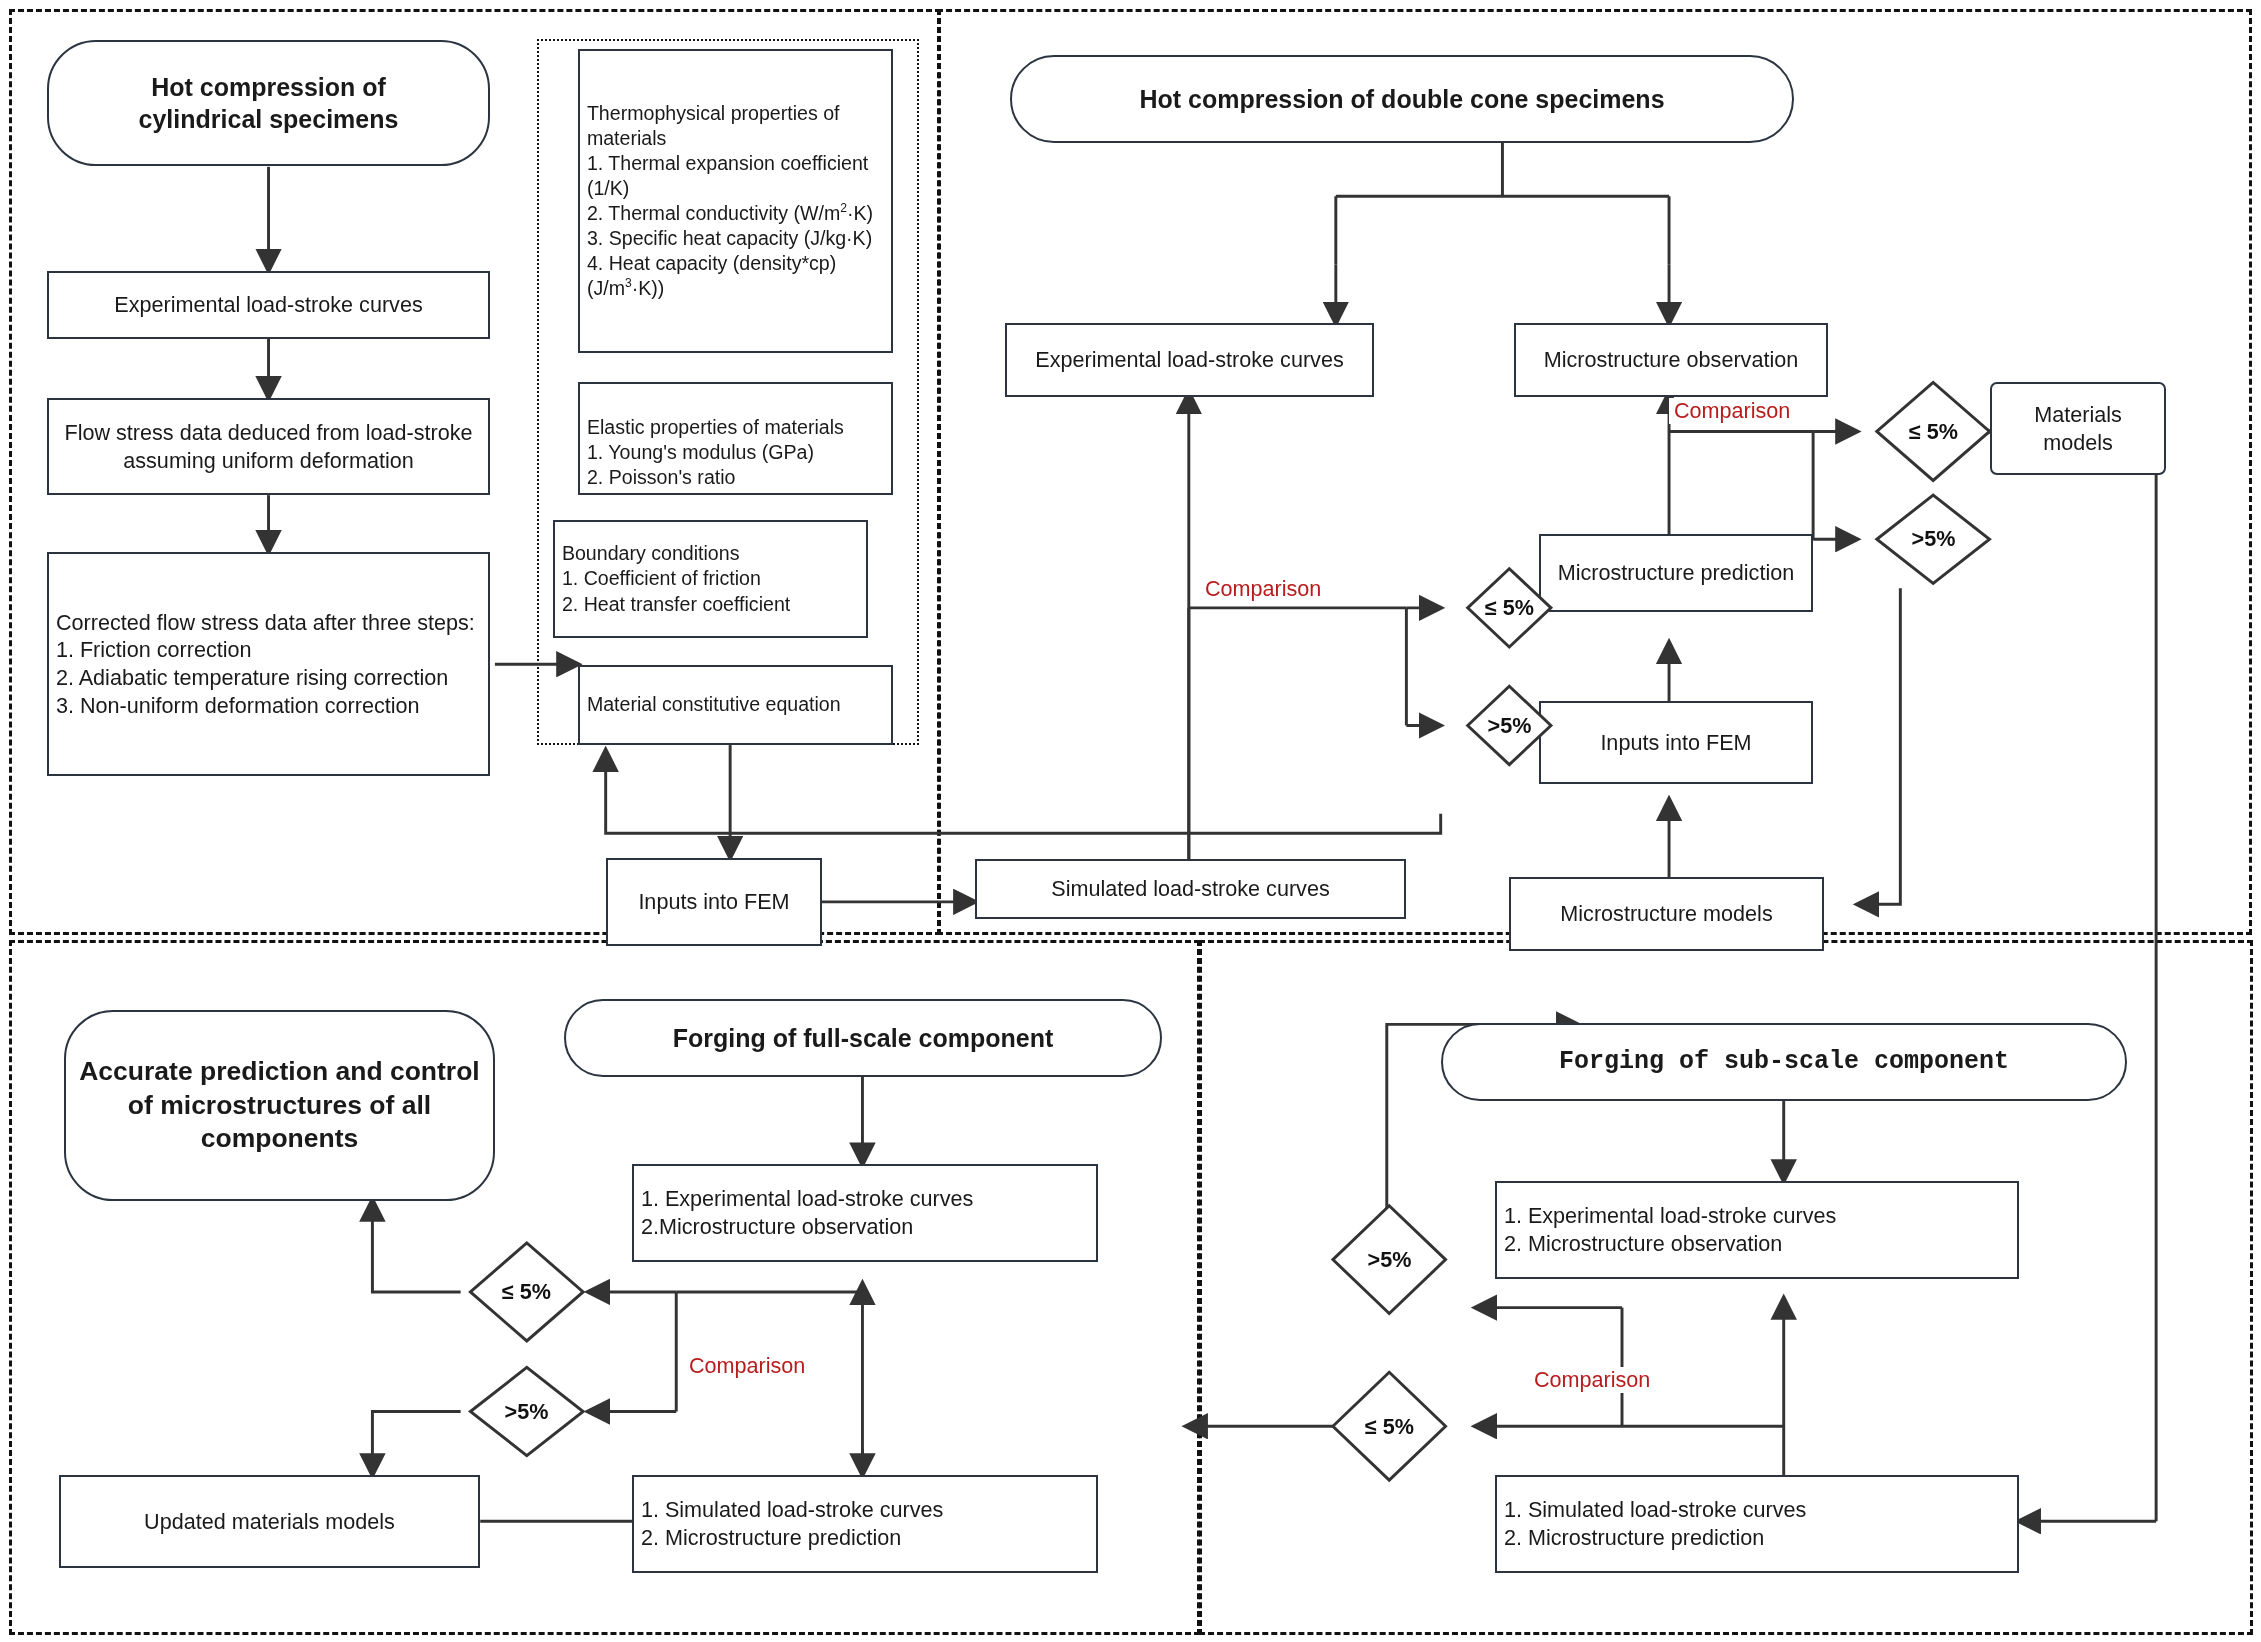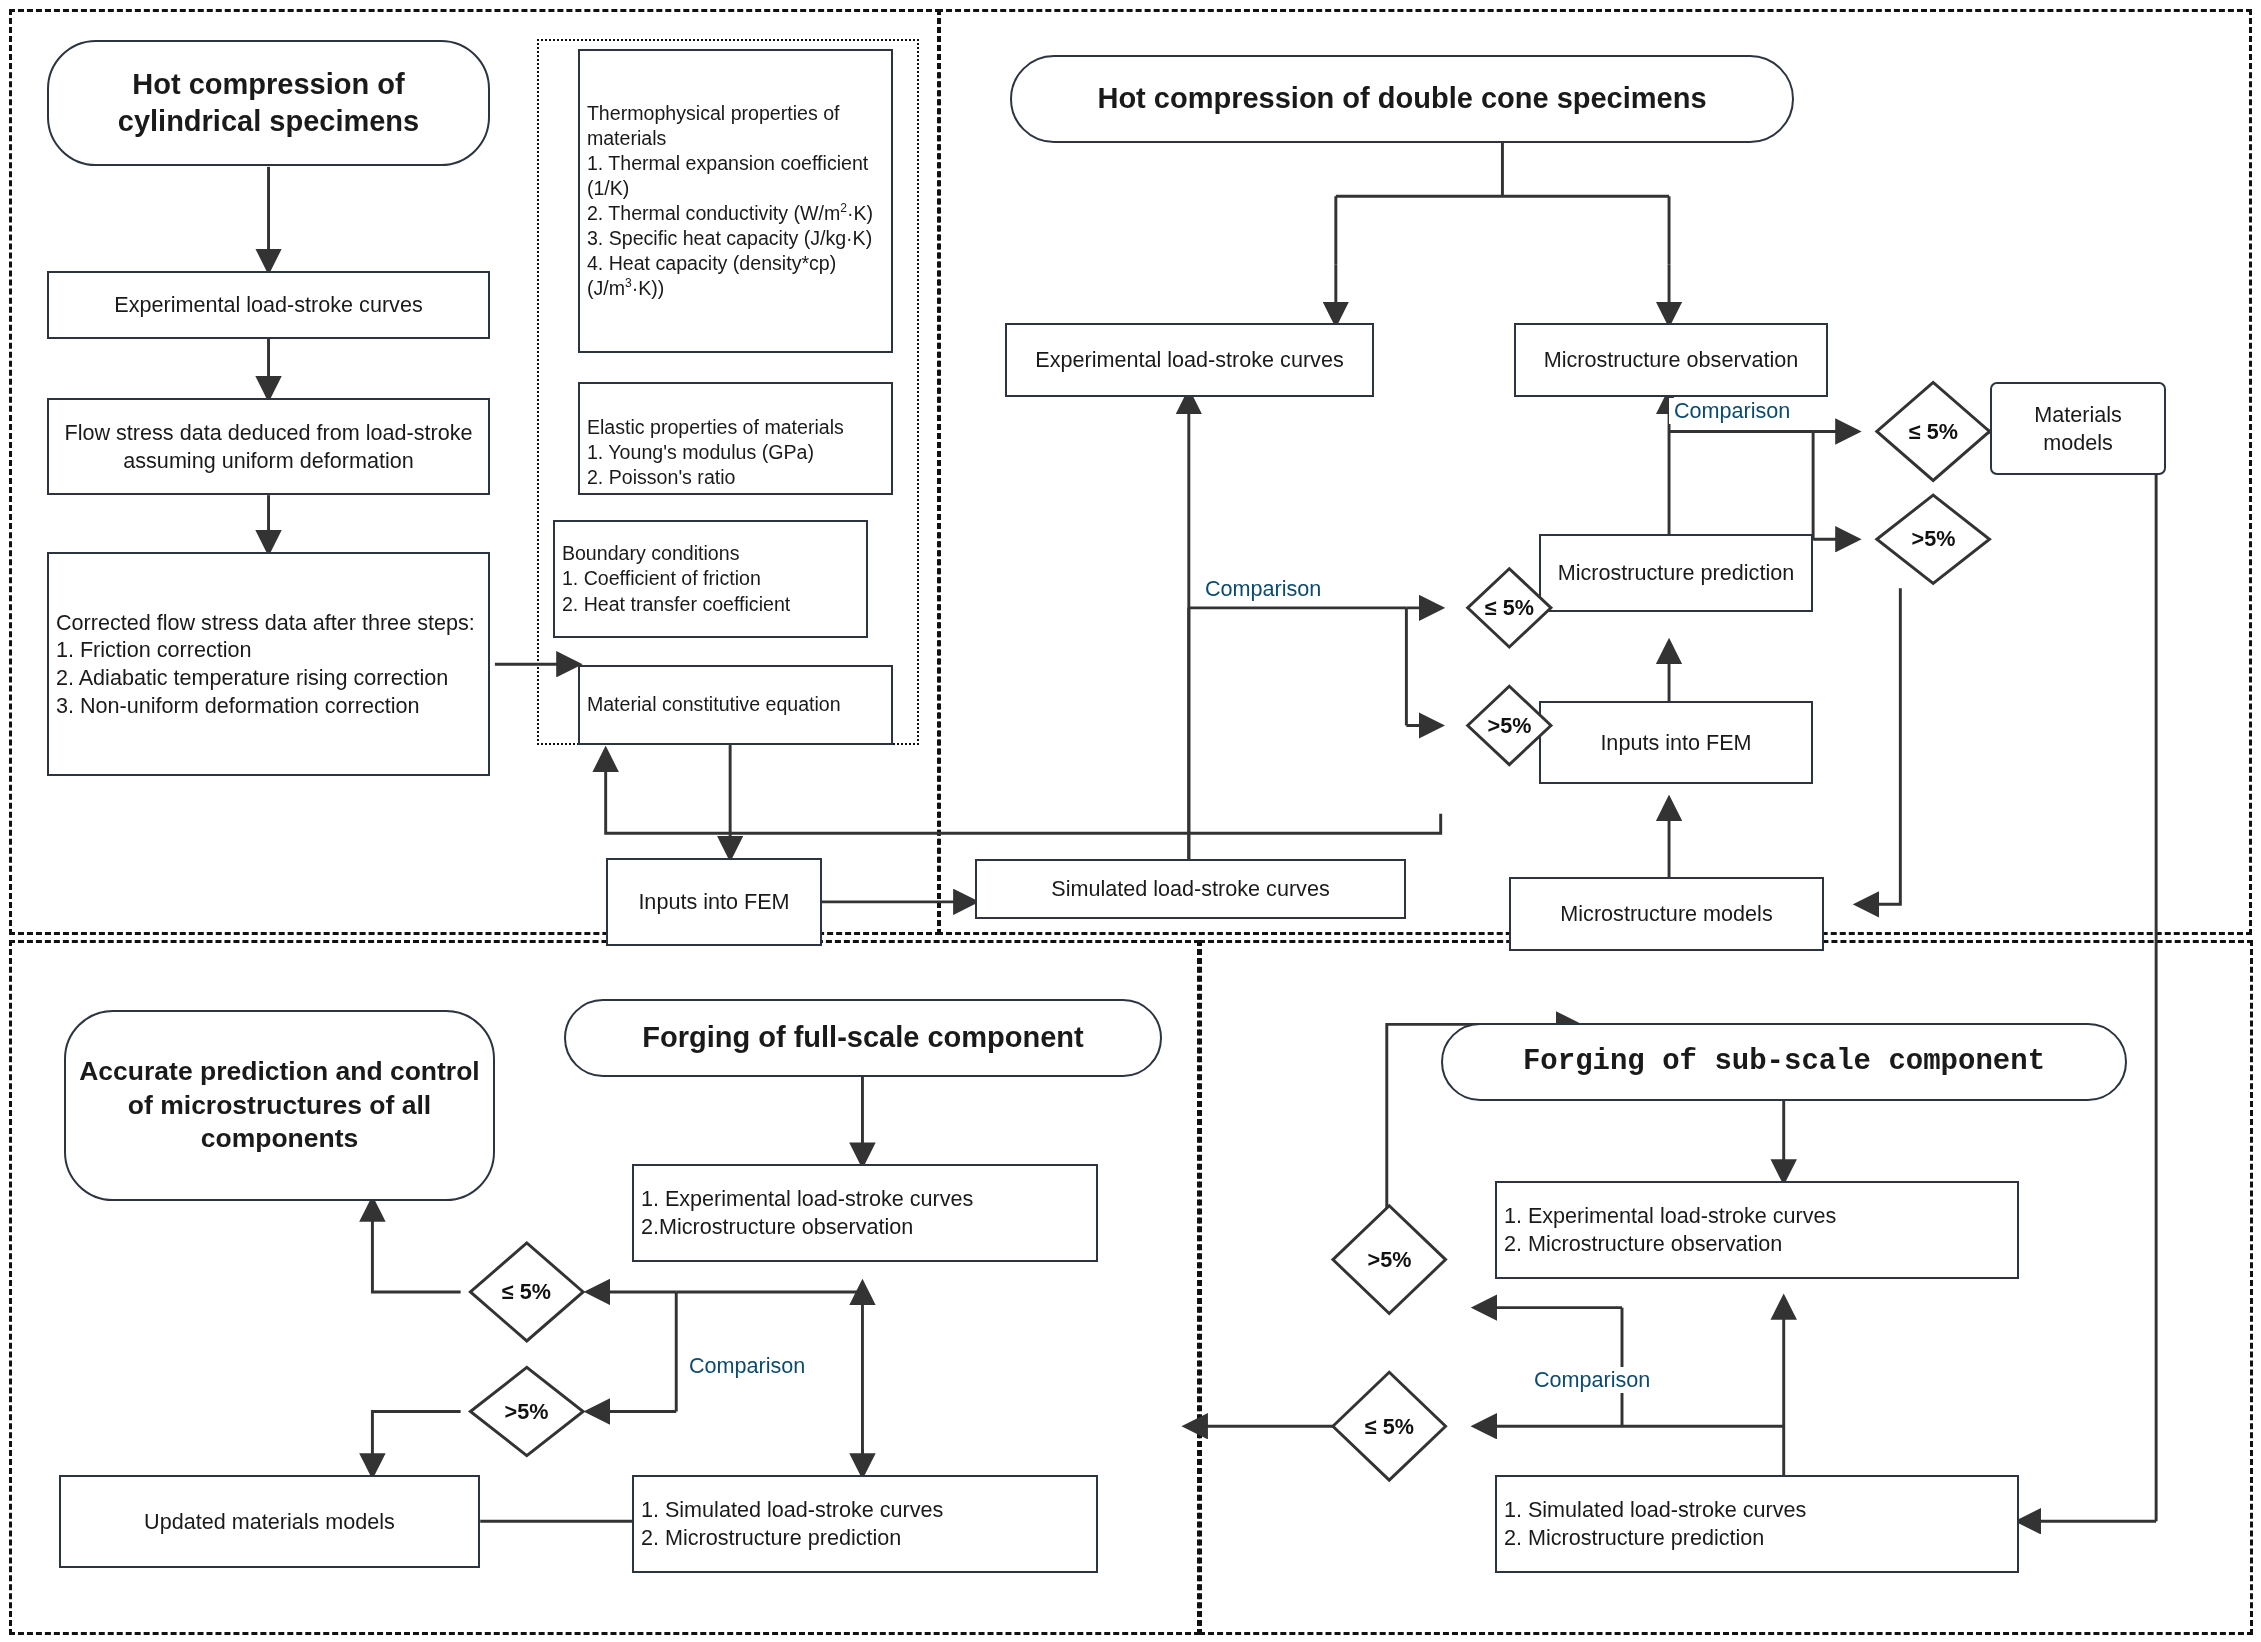--- a/index.html
+++ b/index.html
@@ -2,32 +2,32 @@
 <html style="font-size:7.8px"><head>
 <meta charset="utf-8">
 <style>
   html,body{margin:0;padding:0;background:#fff;}
   #root{position:relative;width:2261px;height:1643px;background:#fff;
         font-family:"Liberation Sans",sans-serif;color:#1a1a1a;}
   svg.layer{position:absolute;left:0;top:0;width:2261px;height:1643px;overflow:visible;}
   .node{position:absolute;box-sizing:border-box;display:flex;align-items:center;
         justify-content:center;background:#fff;border:2px solid #2b3440;
         font-size:21.6px;line-height:1.28;text-align:center;padding:2.9px 6.9px;}
-  .node.rounded{border-radius:49px;font-weight:bold;font-size:29px;}
+  .node.rounded{border-radius:49px;font-weight:bold;font-size:25px;}
   .node.listbox{justify-content:flex-start;text-align:left;}
   .node.small{font-size:19.6px;}
   .node .inner{width:100%;}
   .node .inner.left{text-align:left;}
   .dbox{position:absolute;box-sizing:border-box;}
   .dash-panel{border:3.4px dashed #111;}
   .dot-panel{border:2.5px dotted #111;}
   .diamond{position:absolute;display:flex;align-items:center;justify-content:center;}
   .diamond .dlabel{position:relative;z-index:3;font-size:21.6px;font-weight:bold;
         color:#111;white-space:nowrap;}
-  .edge-label{position:absolute;font-size:21.6px;color:#0c4a6e;background:#fff;
+  .edge-label{position:absolute;font-size:21.6px;color:#b91c1c;background:#fff;
         padding:0 4.9px;white-space:nowrap;}
   sup{font-size:0.62em;vertical-align:super;line-height:0;}
 </style>
 </head>
 <body>
 
 <div id="root">
 
   <div class="dbox dash-panel" style="left:8.8px;top:8.8px;width:932px;height:926px;"></div>
   <div class="dbox dash-panel" style="left:937px;top:8.8px;width:1315px;height:926px;"></div>

